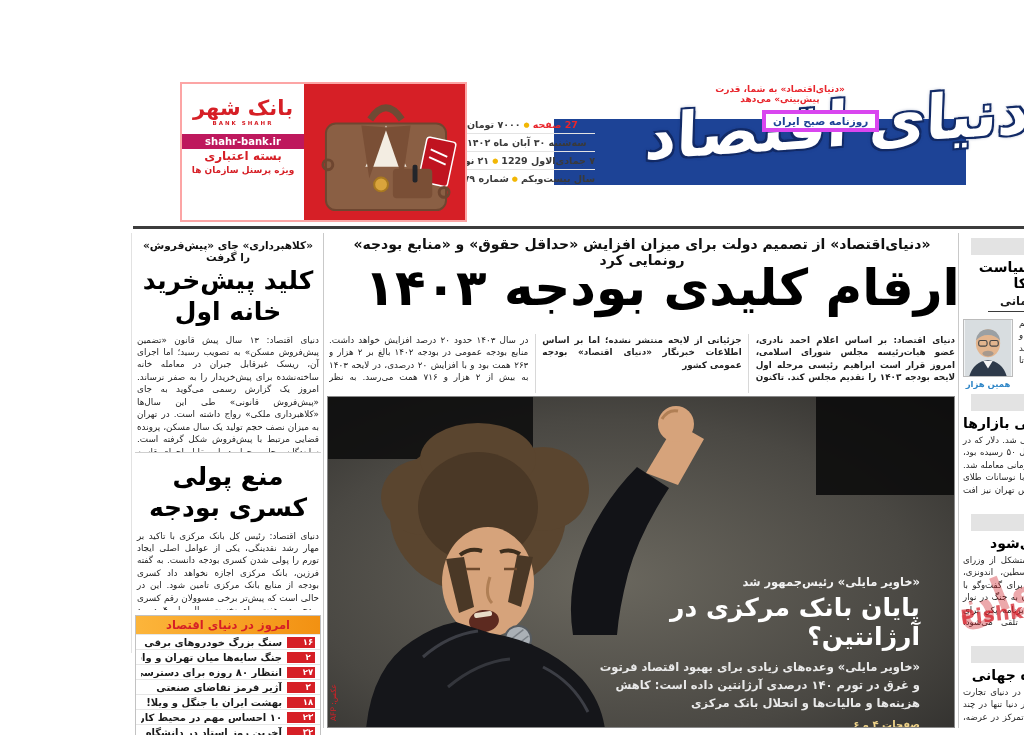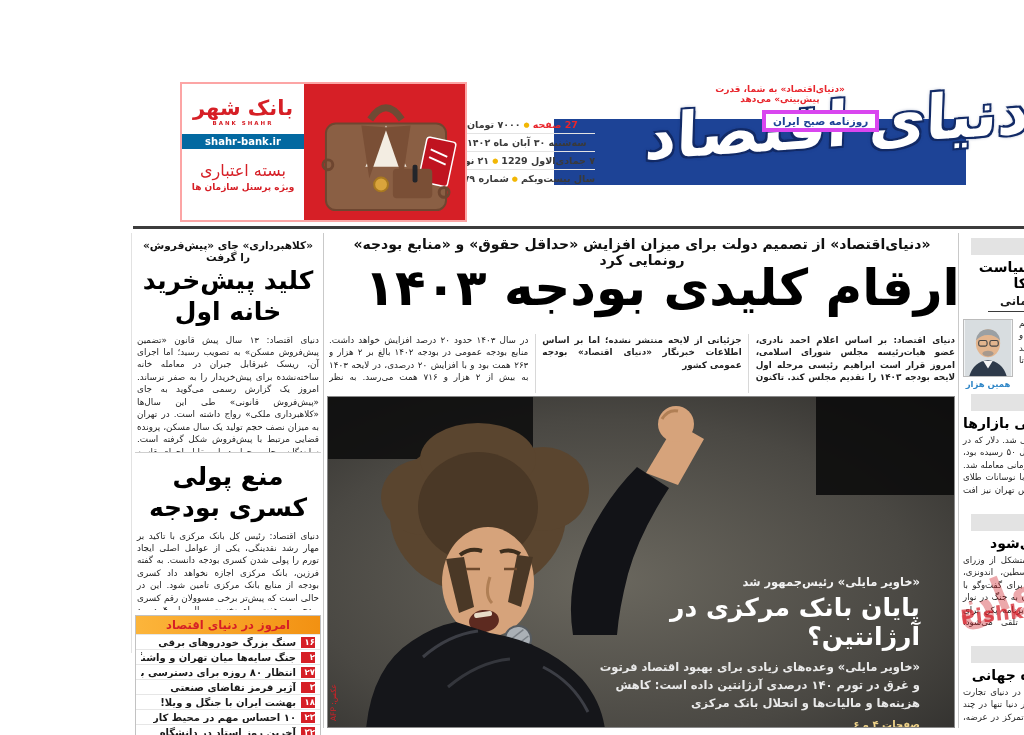--- a/index.html
+++ b/index.html
@@ -20,22 +20,22 @@
   .dl-row{height:17px;line-height:17px;text-align:left;border-bottom:1px solid #e3e3e3;white-space:nowrap;overflow:hidden;}
   .dl-row:last-child{border-bottom:none;}
   .dl-red{color:#e8262d;}
   .dl-dot{color:#f2b705;font-size:7px;margin:0 3px;vertical-align:1px;}
 
   
   .ad{position:absolute;left:53px;top:82px;width:283px;height:136px;border:2px solid #fca5a5;display:flex;direction:ltr;}
   .ad-white{width:122px;background:#fff;text-align:center;padding-top:14px;box-sizing:border-box;}
   .ad-brand{font-size:21px;font-weight:bold;color:#d61f26;line-height:1;}
   .ad-brand-en{font-size:5.5px;font-weight:bold;color:#d61f26;letter-spacing:2px;margin-top:1px;}
-  .ad-url{background:#0369a1;color:#fff;font-size:10px;font-weight:bold;margin-top:8px;padding:2px 0;direction:ltr;}
-  .ad-title{font-size:16px;font-weight:normal;color:#d61f26;margin-top:12px;}
+  .ad-url{background:#be185d;color:#fff;font-size:10px;font-weight:bold;margin-top:8px;padding:2px 0;direction:ltr;}
+  .ad-title{font-size:12px;font-weight:bold;color:#d61f26;margin-top:0;}
   .ad-sub{font-size:9px;font-weight:bold;color:#d61f26;margin-top:2px;}
   .ad-red{flex:1;background:#d61f26;position:relative;overflow:hidden;}
   .ad-red svg{position:absolute;left:2px;top:4px;}
 
   .head-rule{position:absolute;left:6px;top:226px;width:1012px;height:2.5px;background:#3c3c3c;}
   .vline{position:absolute;top:233px;height:495px;width:1px;background:#c9c9c9;}
   .edge{position:absolute;width:1px;background:#e2e2e2;}
 
   
   .lead-kicker{position:absolute;left:200px;top:236px;width:630px;text-align:center;
@@ -69,21 +69,21 @@
   .st-body{font-size:8.8px;line-height:1.42;text-align:justify;color:#222;margin:0;}
   .story1{height:219px;}
   .story2{height:158px;}
 
   .today{border:1px solid #c2c2c2;margin-top:5px;}
   .today-head{background:linear-gradient(90deg,#fcb53b,#f29112);color:#d61f26;font-size:11.5px;
            font-weight:bold;text-align:center;padding:2px 0;}
   .today-item{display:flex;align-items:center;padding:1.5px 5px;border-top:1px solid #e6e6e6;cursor:pointer;}
   .today-item:first-of-type{border-top:none;}
   .badge{background:#d61f26;color:#fff;font-size:8.5px;font-weight:bold;min-width:14px;height:11px;
-           line-height:11px;text-align:right;margin-left:5px;}
+           line-height:11px;text-align:center;margin-left:5px;padding-left:14px;}
   .today-title{font-size:10px;font-weight:bold;color:#1a1a1a;white-space:nowrap;overflow:hidden;}
 
   
   .sidebar{position:absolute;left:836px;top:233px;width:180px;}
   .sec-head{display:flex;height:17px;margin:5px 8px 4px;}
   .sec-label{background:#1d4396;color:#fff;font-size:11.5px;font-weight:bold;width:86px;
            text-align:center;line-height:17px;}
   .sec-gray{flex:1;background:#e3e3e3;}
   .sb-headline{font-size:14px;font-weight:bold;text-align:center;color:#000;margin:2px 0 3px;}
   .sb-body{font-size:8.6px;line-height:1.45;text-align:justify;color:#222;margin:0;}

